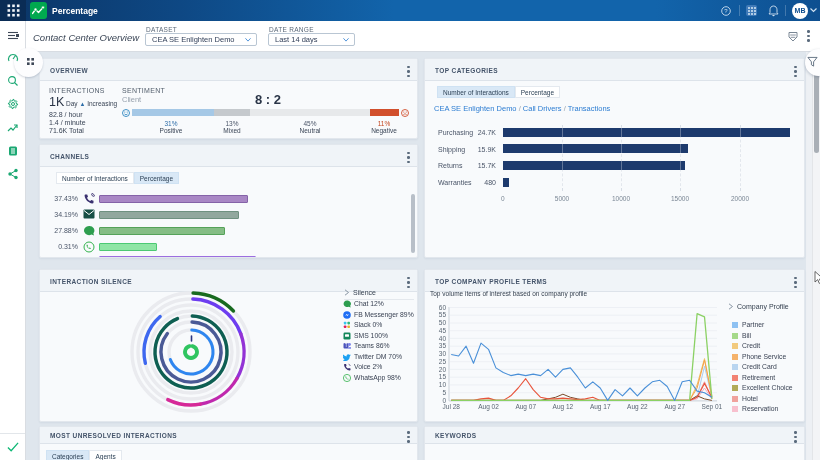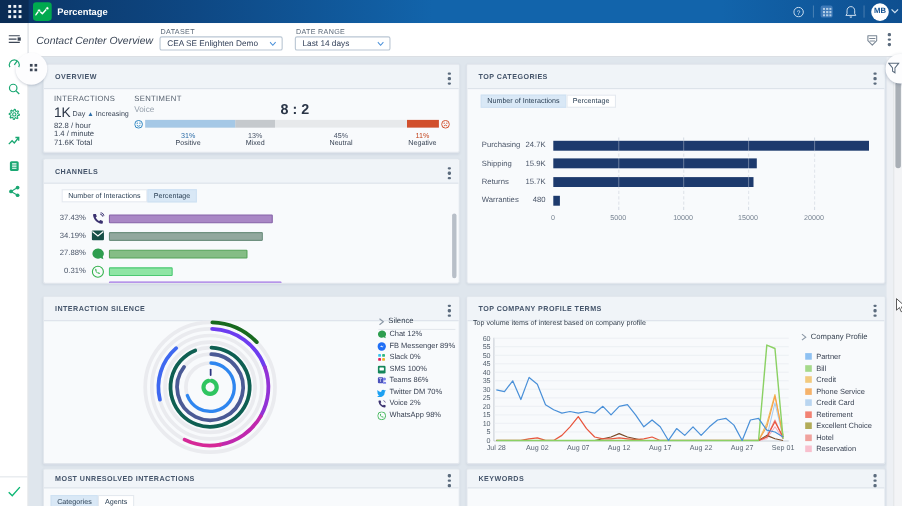--- a/index.html
+++ b/index.html
@@ -189,21 +189,21 @@
         <i></i>
       </div>
     </div>
   <div class="abs" style="left:9px;top:28px;font-size:7px;color:#55606e;letter-spacing:0.3px;">INTERACTIONS</div>
   <div class="abs" style="left:9px;top:36px;font-size:12.5px;color:#2a3547;">1K</div>
   <div class="abs" style="left:26px;top:41px;font-size:6.5px;color:#3a4556;">Day <span style="color:#2d6da8;font-size:6px">▲</span> Increasing</div>
   <div class="abs" style="left:9px;top:52px;font-size:7px;color:#3a4556;">82.8 / hour</div>
   <div class="abs" style="left:9px;top:60px;font-size:7px;color:#3a4556;">1.4 / minute</div>
   <div class="abs" style="left:9px;top:68px;font-size:7px;color:#3a4556;">71.6K Total</div>
   <div class="abs" style="left:82px;top:28px;font-size:7px;color:#55606e;letter-spacing:0.3px;">SENTIMENT</div>
-  <div class="abs" style="left:82px;top:36px;font-size:7.5px;color:#97a1ad;">Voice</div>
+  <div class="abs" style="left:82px;top:36px;font-size:7.5px;color:#97a1ad;">Client</div>
   <div class="abs" style="left:215px;top:33px;font-size:13px;font-weight:bold;color:#2a3547;">8 : 2</div>
   <svg class="abs" style="left:82px;top:49.5px" width="8" height="8" viewBox="0 0 8 8">
     <circle cx="4" cy="4" r="3.5" fill="none" stroke="#2e86c1" stroke-width="0.9"></circle>
     <circle cx="2.8" cy="3" r="0.6" fill="#2e86c1"></circle>
       <circle cx="5.2" cy="3" r="0.6" fill="#2e86c1"></circle>
     <path d="M2.4,4.9 a2,1.7 0 0 0 3.2,0" fill="none" stroke="#2e86c1" stroke-width="0.8"></path>
   </svg>
   <div class="abs" style="left:92px;top:50px;width:267px;height:7px;background:#e7e9eb;">
     <div class="sseg" style="left:0;width:82px;background:#a5c8e6;"></div>
     <div class="sseg" style="left:82px;width:36px;background:#c5c9cd;"></div>
@@ -356,20 +356,21 @@
       <div class="dots">
         <i></i>
         <i></i>
         <i></i>
       </div>
     </div>
   <div class="tabs" style="left:12px;top:27px;">
     <div class="tab sel">Number of Interactions</div>
     <div class="tab">Percentage</div>
   </div>
+  <div class="abs" style="left:9px;top:45px;font-size:7.5px;color:#2d7dd2;">CEA SE Enlighten Demo <span style="color:#9aa4b0">/</span> Call Drivers <span style="color:#9aa4b0">/</span> Transactions</div>
 
   <div class="grid" style="left:137px;top:66px;height:66px;"></div>
   <div class="grid" style="left:196px;top:66px;height:66px;"></div>
   <div class="grid" style="left:255px;top:66px;height:66px;"></div>
   <div class="grid" style="left:315px;top:66px;height:66px;"></div>
 
   <div class="catlab" style="left:13px;top:70px;">Purchasing</div>
   <div class="catval" style="left:41px;top:70px;">24.7K</div>
   <div class="catbar" style="left:78px;top:69px;width:287px;"></div>
   <div class="catlab" style="left:13px;top:87px;">Shipping</div>

